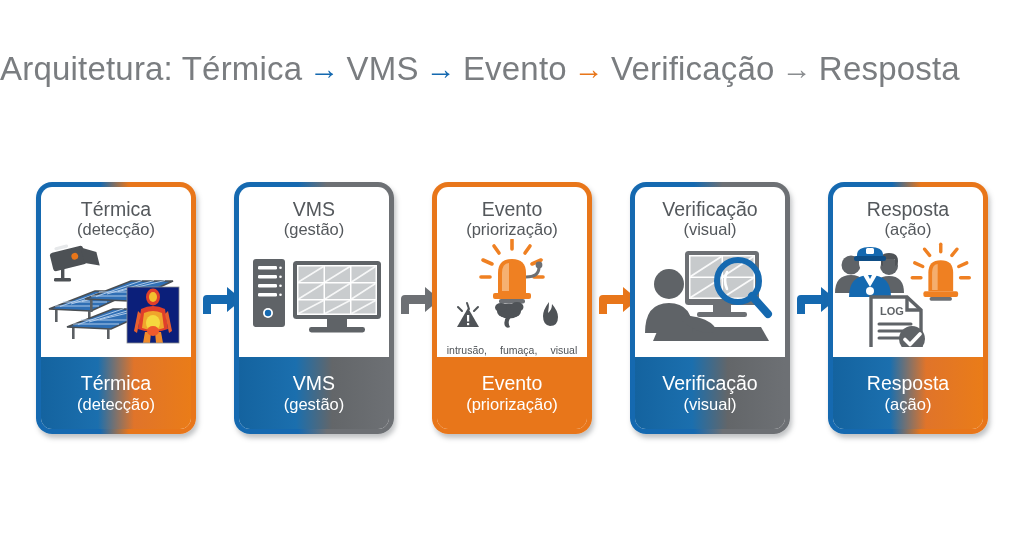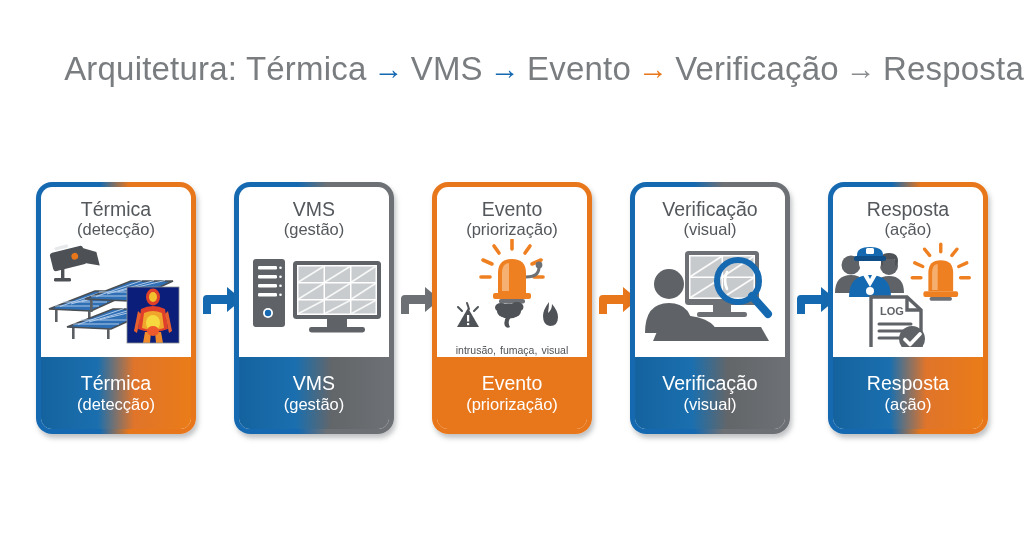--- a/index.html
+++ b/index.html
@@ -9,21 +9,21 @@
     font-family: "Liberation Sans", sans-serif;
     overflow: hidden;
   }
   .page { position: relative; width: 1024px; height: 559px; background:#fff; }
 
   
   .heading {
     position: absolute;
     left: 0; top: 50px;
     width: 1024px;
-    text-align: right;
+    text-align: left;
     font-size: 33px;
     font-weight: 400;
     color: #7a7d80;
     letter-spacing: 0.2px;
     white-space: nowrap;
   }
   .heading .seg { color: #7a7d80; }
   .heading .arr { font-size: 30px; font-weight: 700; padding: 0 7px; position:relative; top:-1px;}
   .arr.blue { color: #1569b0; }
   .arr.orange { color: #e8761a; }
@@ -103,21 +103,21 @@
     width: 46px; height: 44px;
   }
   .conn svg { width: 46px; height: 44px; display:block; }
 
   
   .evt-labels {
     position: absolute;
     left: 0; right: 0; bottom: 1px;
     display: flex;
     justify-content: center;
-    gap: 4px;
+    gap: 13px;
     font-size: 10.5px;
     color: #4f5357;
     margin-top: 39px;
   }
 </style>
 </head>
 <body>
 
 <div class="page">
 

